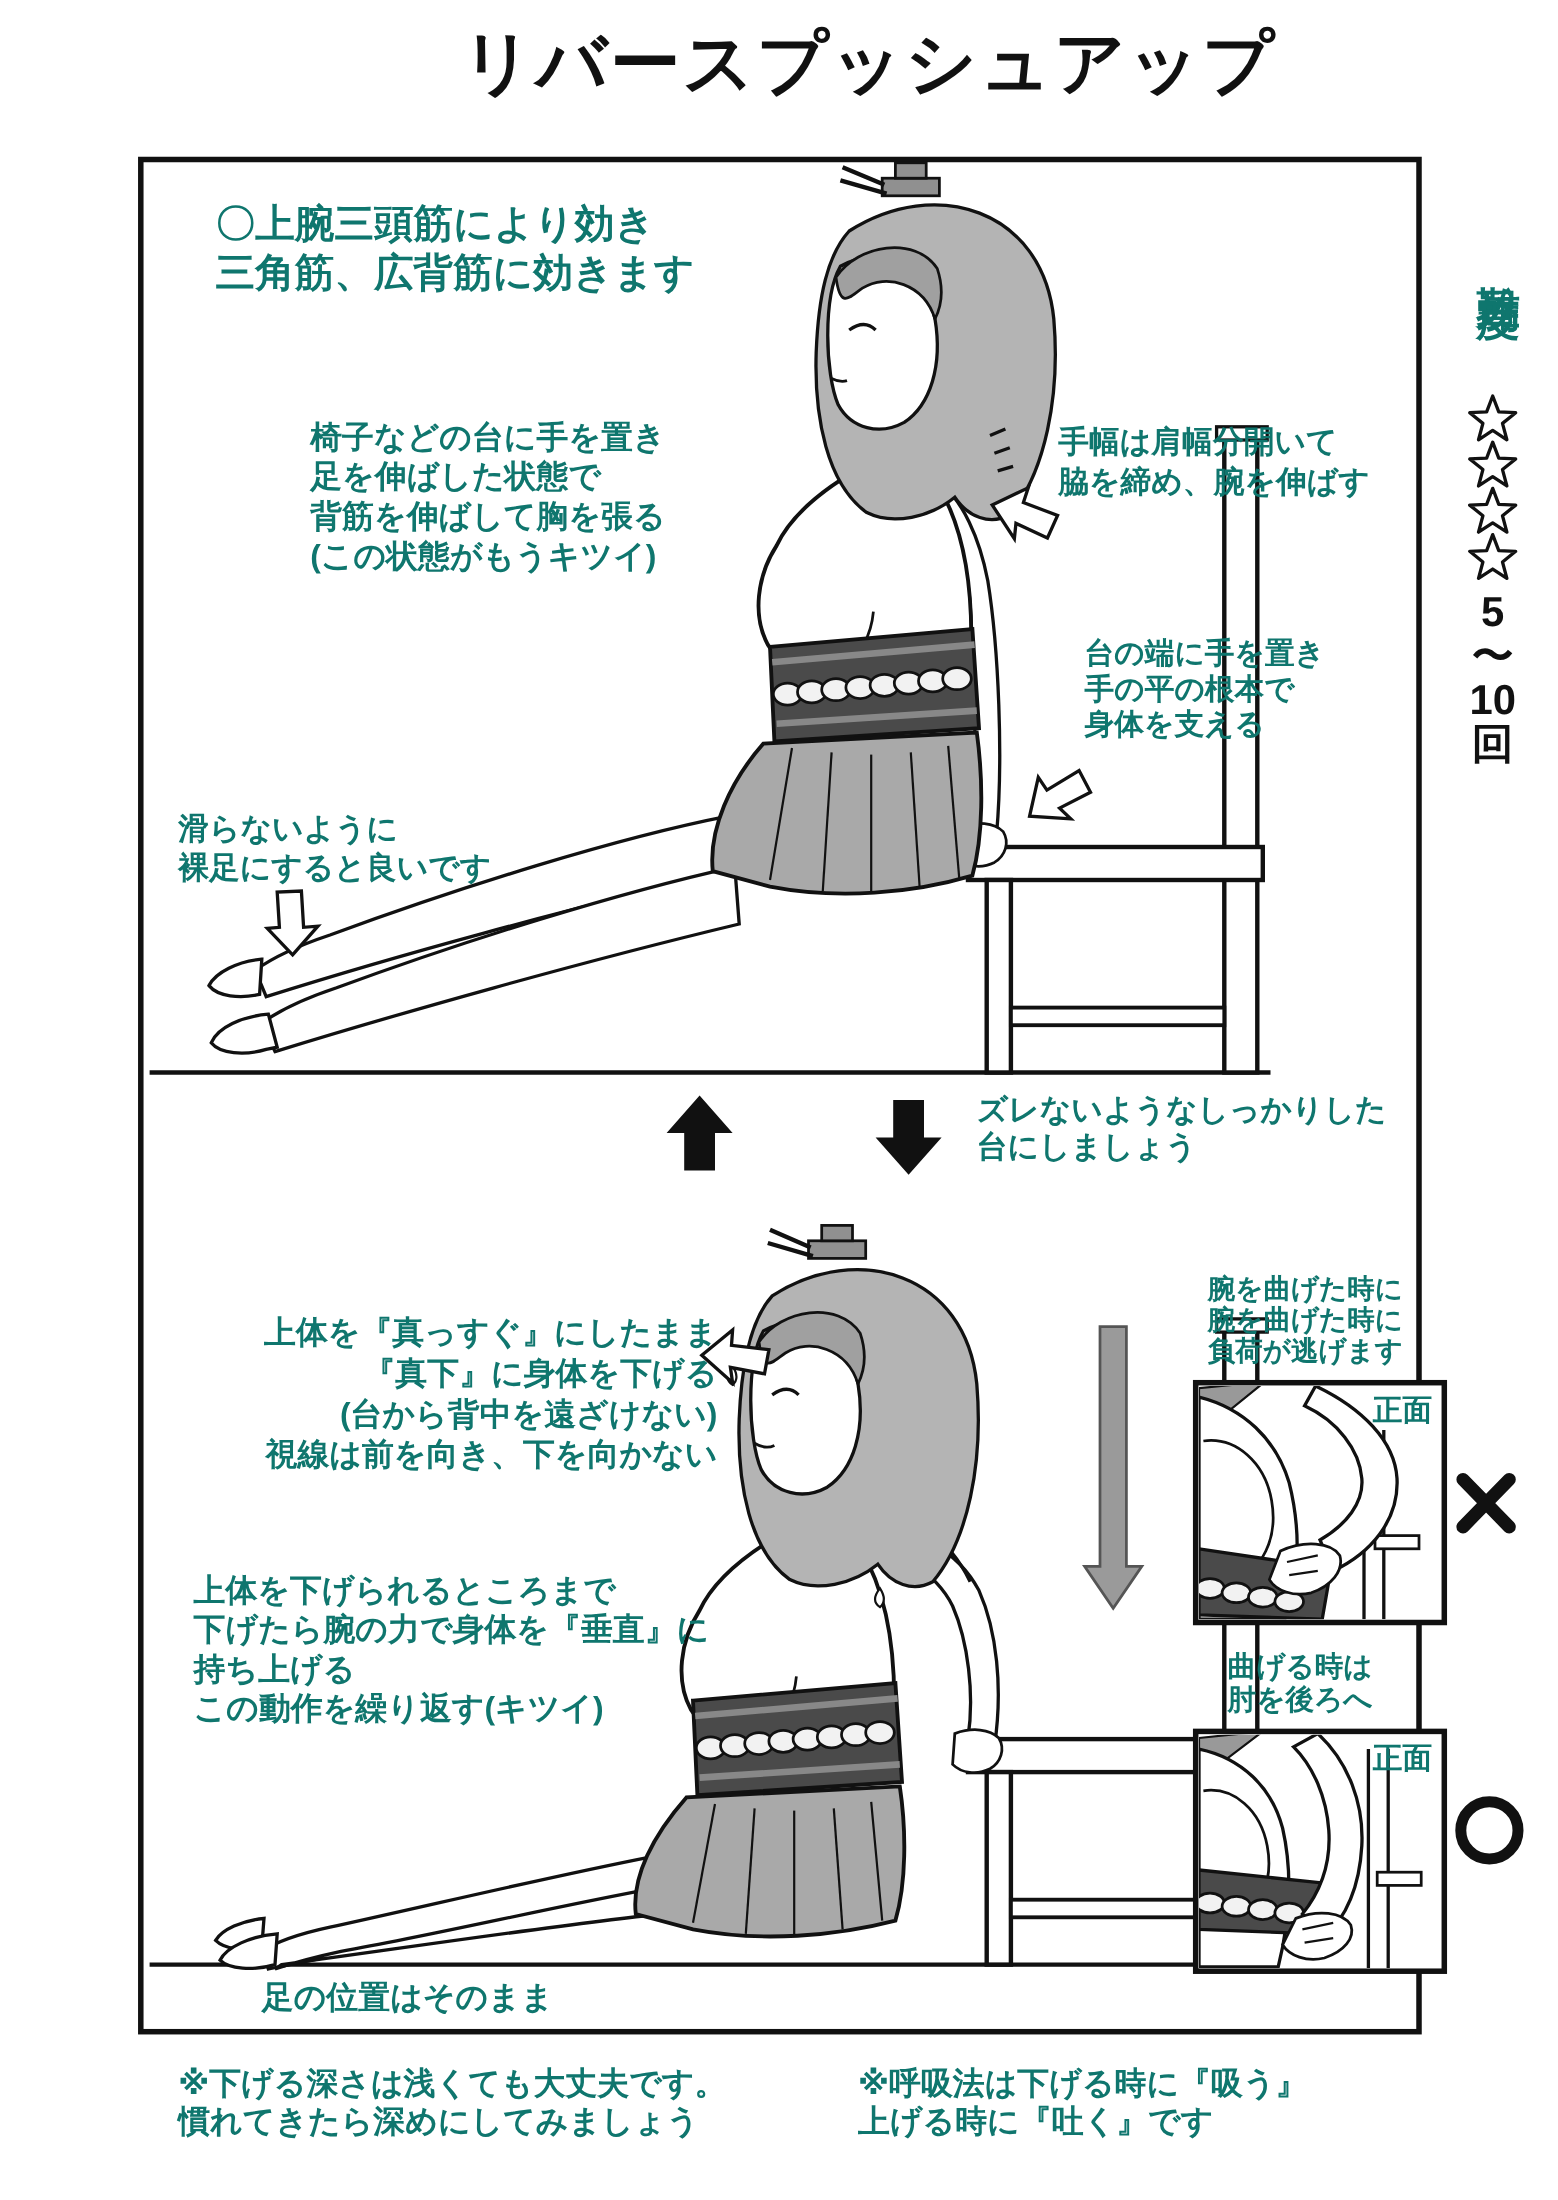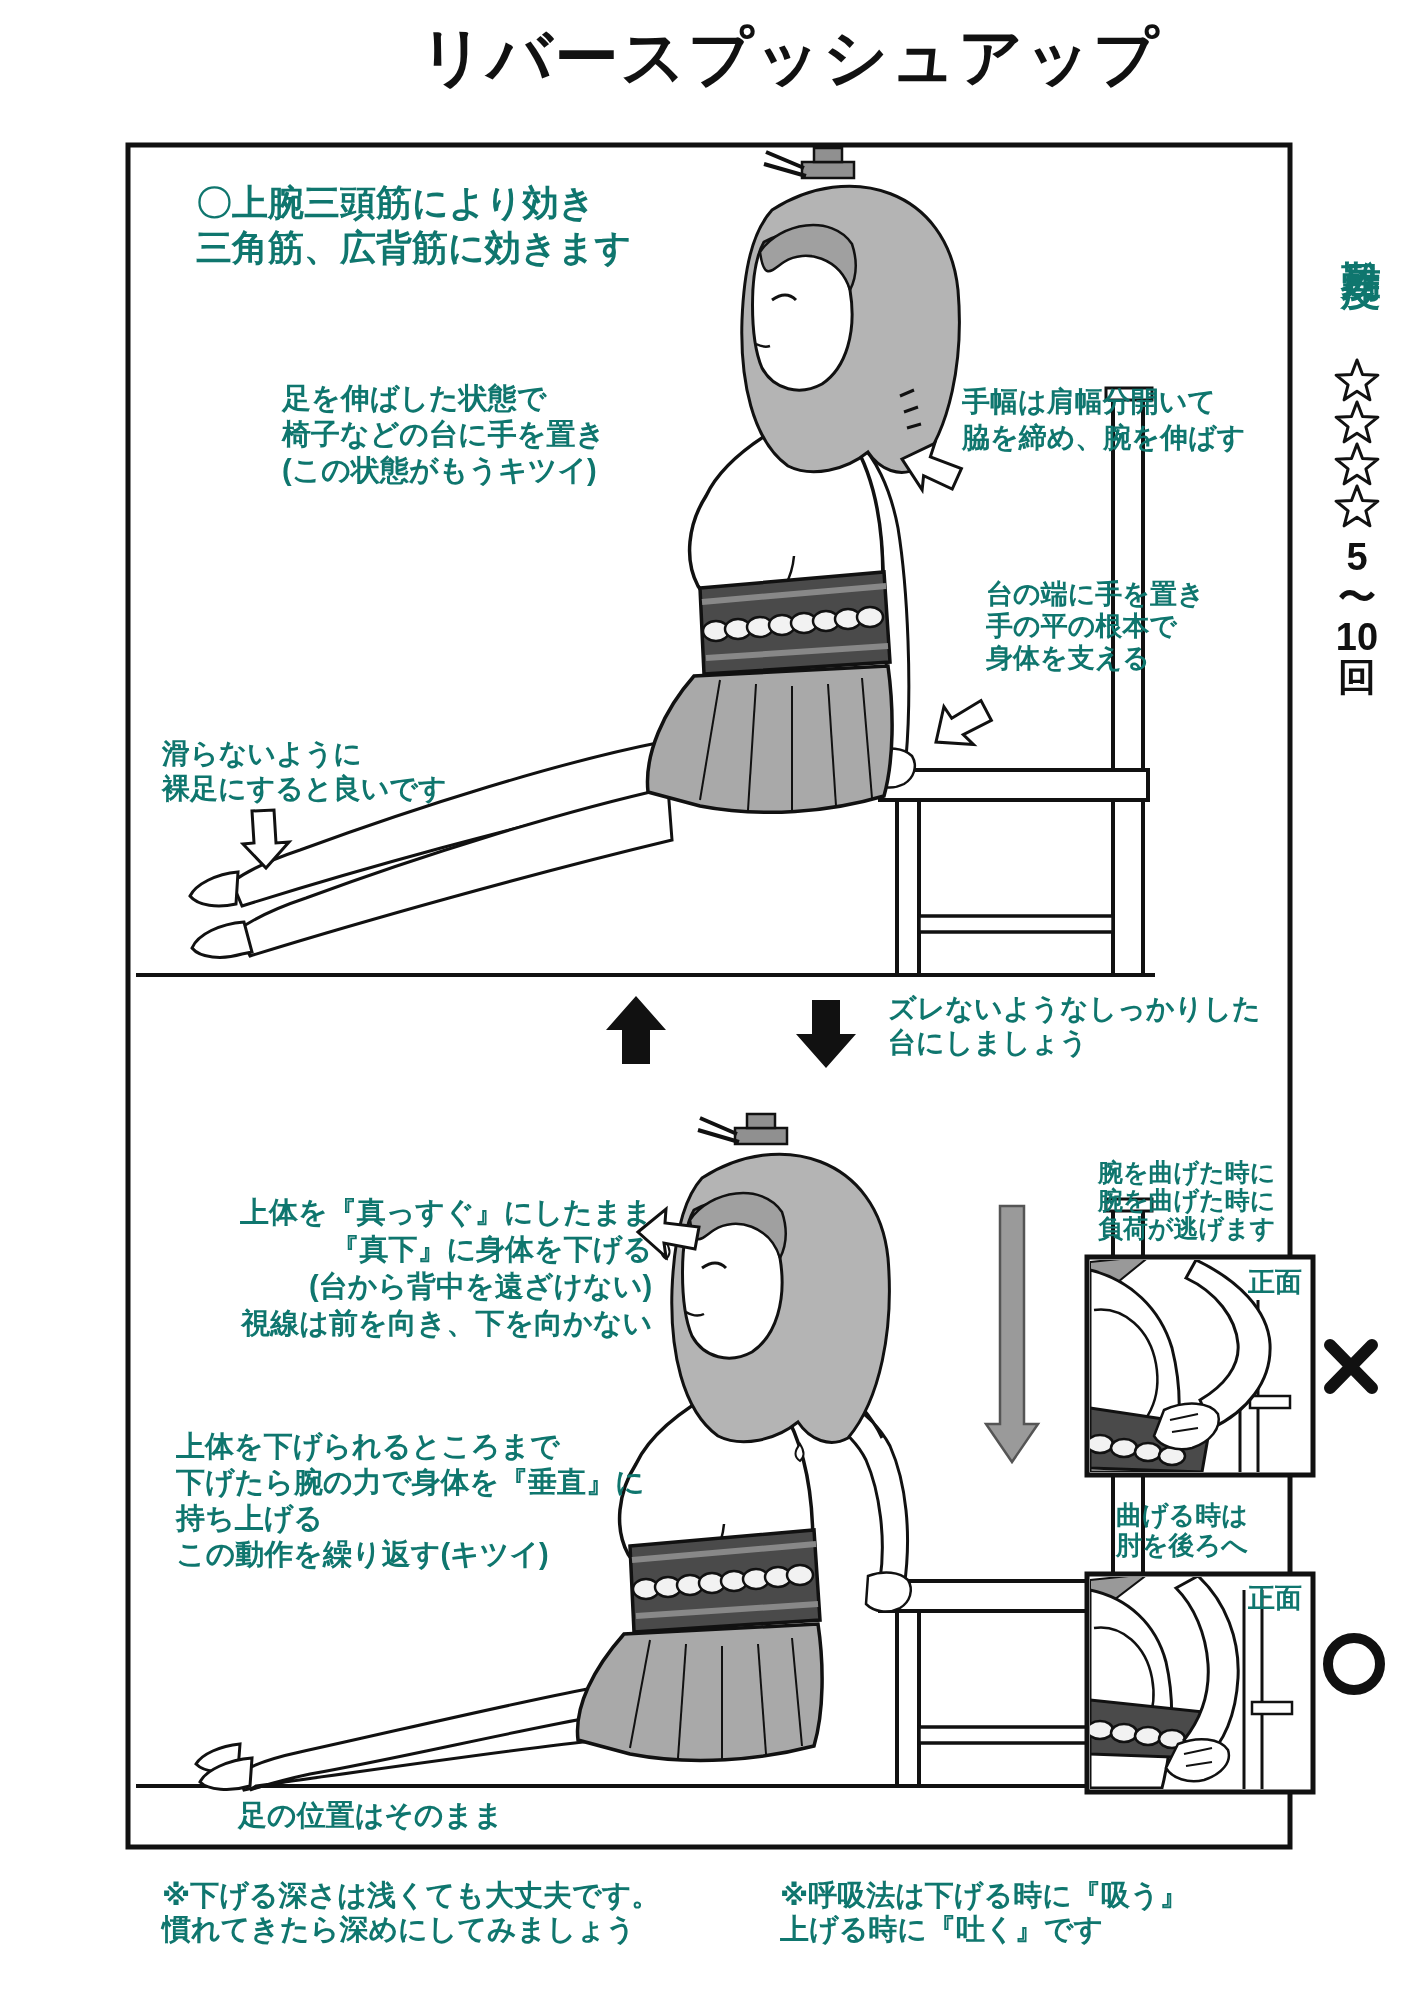--- a/index.html
+++ b/index.html
@@ -236,22 +236,23 @@
     <div>10</div>
     <div>回</div>
   </div>
 
   <div class="txt" style="left:196px;top:180px;font-size:36px;line-height:45px;">
     <div>〇上腕三頭筋により効き</div>
     <div>三角筋、広背筋に効きます</div>
   </div>
 
   <div class="txt" style="left:282px;top:380px;font-size:29px;line-height:36px;">
+    <div>椅子などの台に手を置き</div>
     <div>足を伸ばした状態で</div>
-    <div>椅子などの台に手を置き</div>
+    <div>背筋を伸ばして胸を張る</div>
     <div>(この状態がもうキツイ)</div>
   </div>
 
   <div class="txt" style="left:962px;top:384px;font-size:28px;line-height:36px;">
     <div>手幅は肩幅分開いて</div>
     <div>脇を締め、腕を伸ばす</div>
   </div>
 
   <div class="txt" style="left:986px;top:578px;font-size:27px;line-height:32px;">
     <div>台の端に手を置き</div>

